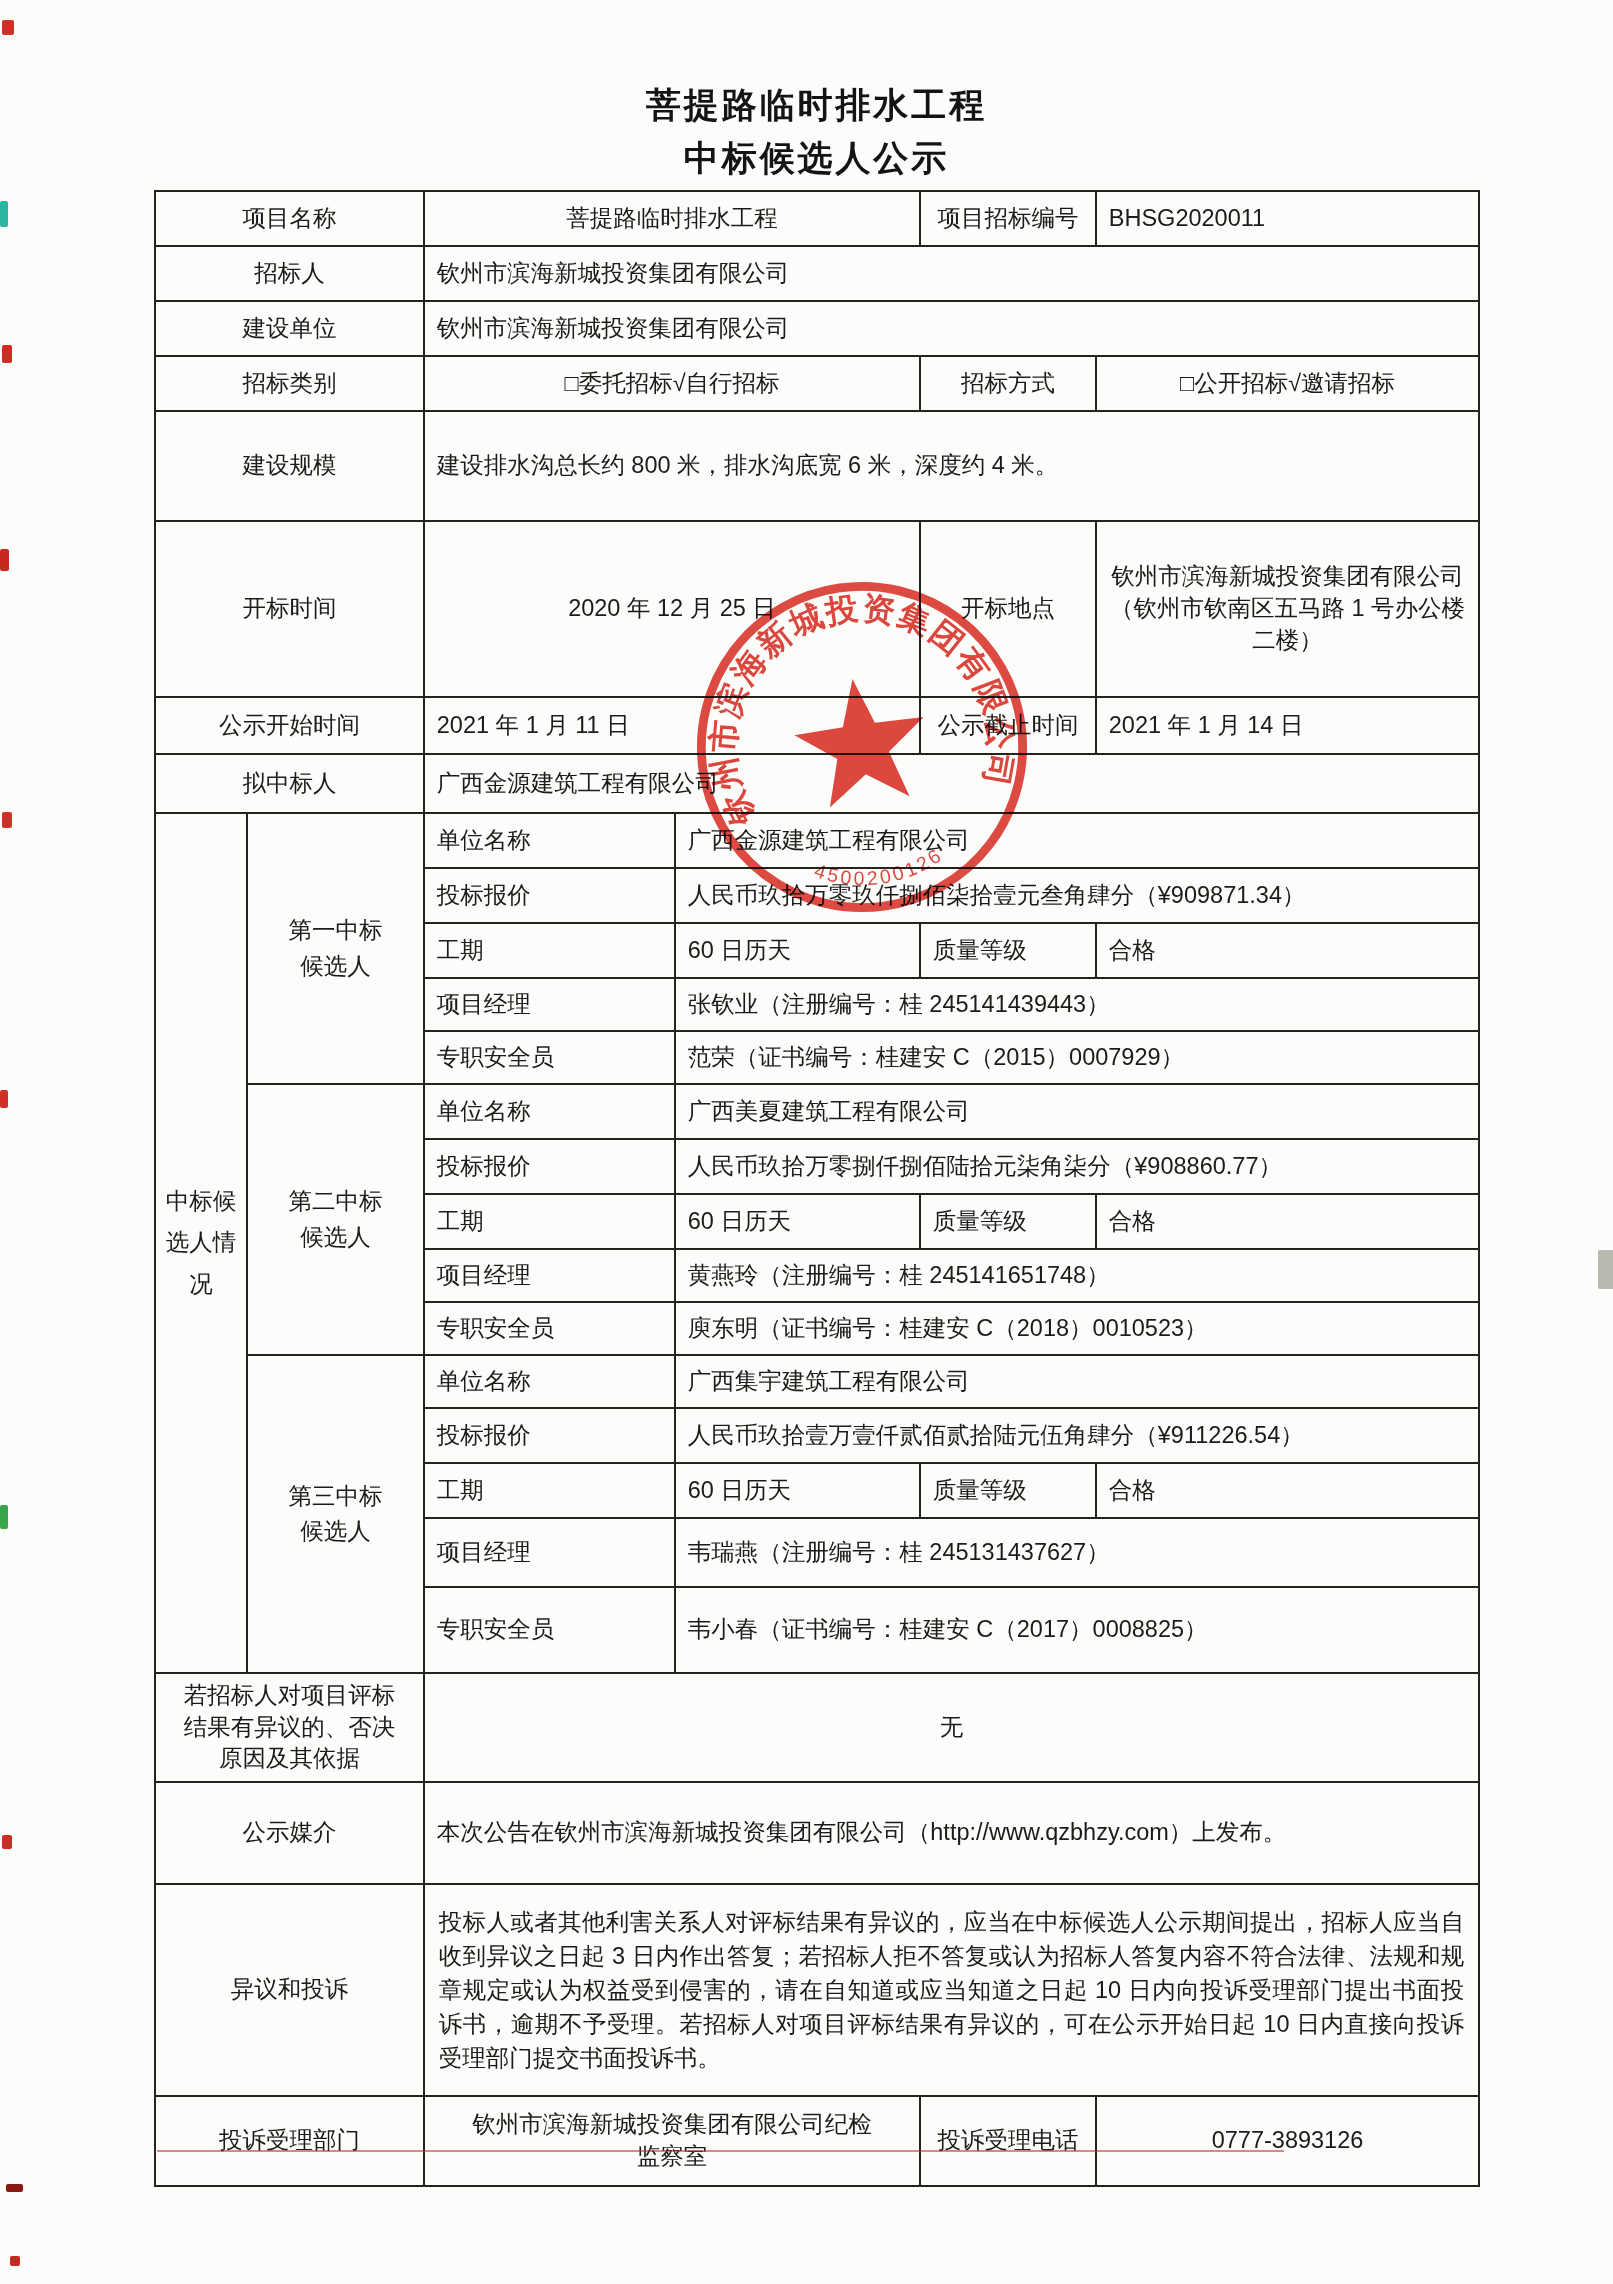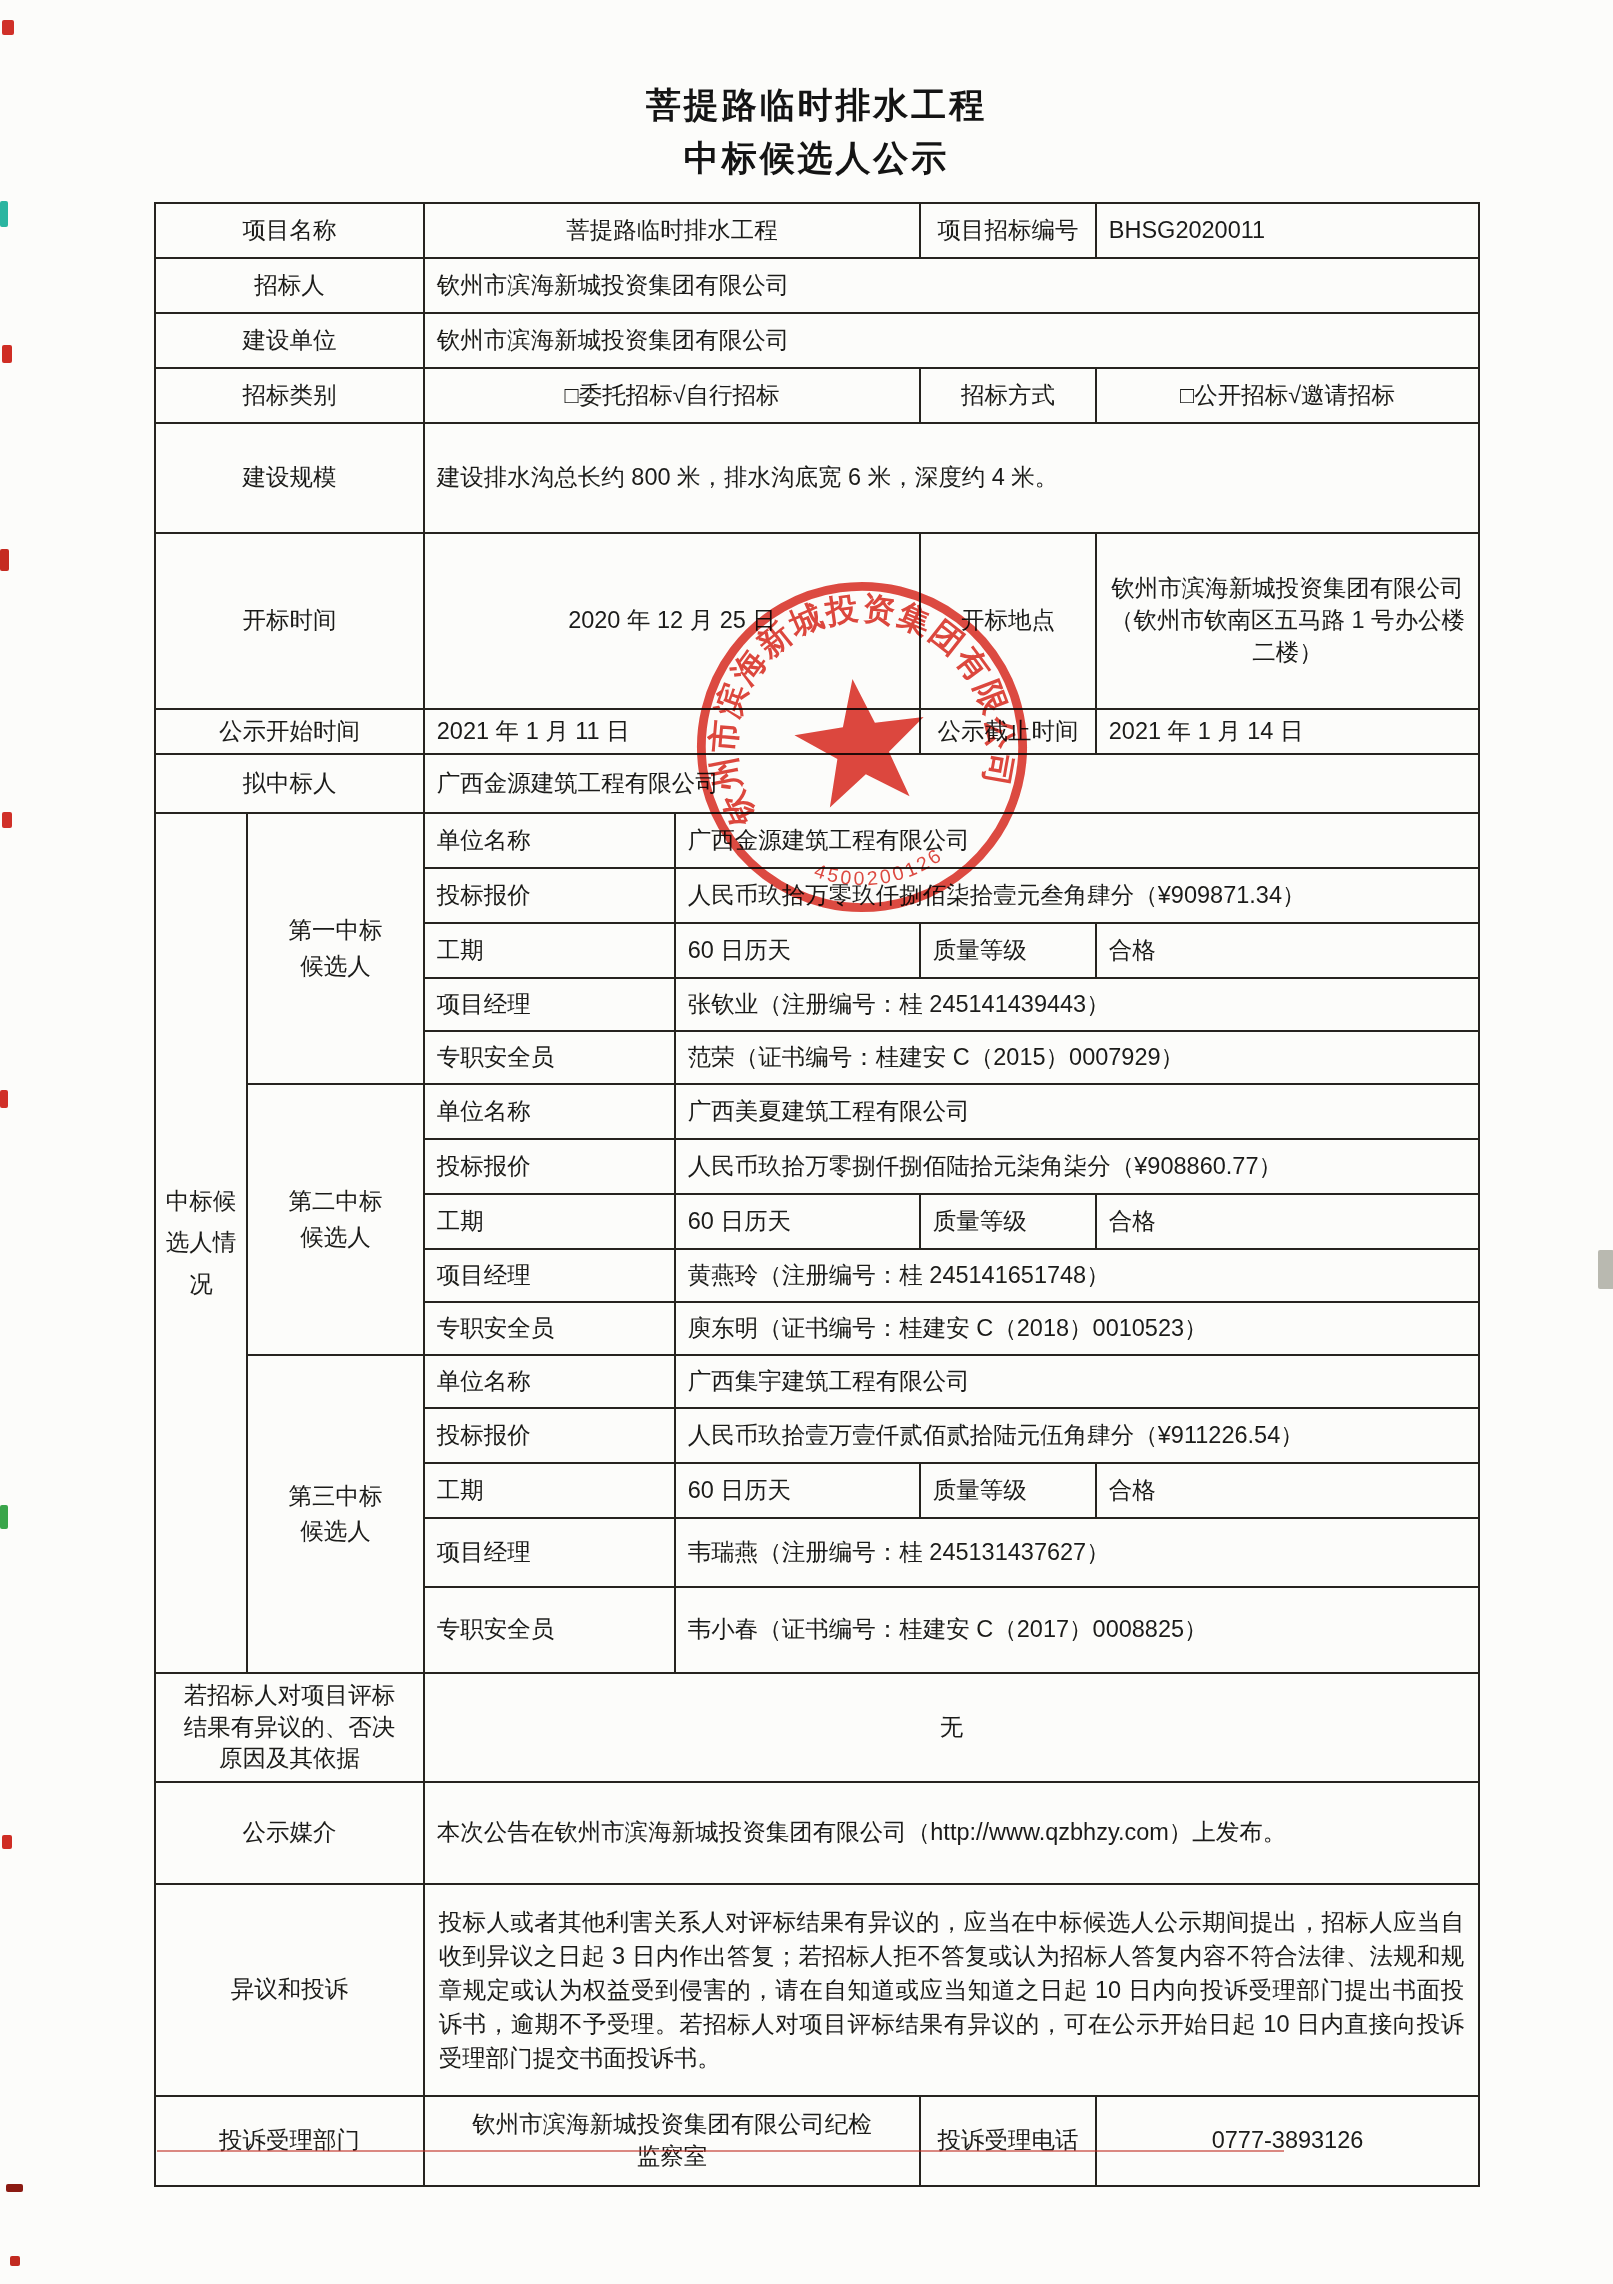--- a/index.html
+++ b/index.html
@@ -10,21 +10,21 @@
     color:#1b1b19;
     overflow:hidden;
   }
   .doc-title{
     position:absolute;left:154px;width:1325px;text-align:center;
     font-size:35px;font-weight:600;letter-spacing:2.9px;color:#141414;
   }
   #title-line1{top:82px;}
   #title-line2{top:135px;}
   table.main{
-    position:absolute;left:154px;top:202px;width:1325px;
+    position:absolute;left:154px;top:190px;width:1325px;
     border-collapse:collapse;table-layout:fixed;
   }
   td{
     border:2px solid #26231f;
     font-size:23.5px;line-height:1.35;color:#1b1b19;
     padding:3.9px 11.8px;vertical-align:middle;
     overflow:hidden;
   }
   td.lab{text-align:center;padding:3.9px 5.9px;}
   td.ctr{text-align:center;}
@@ -102,21 +102,21 @@
     <td class="val" colspan="4">建设排水沟总长约 800 米，排水沟底宽 6 米，深度约 4 米。</td>
   </tr>
 
   <tr style="height:176px">
     <td class="lab" colspan="2">开标时间</td>
     <td class="ctr" colspan="2">2020 年 12 月 25 日</td>
     <td class="lab">开标地点</td>
     <td class="ctr">钦州市滨海新城投资集团有限公司（钦州市钦南区五马路 1 号办公楼二楼）</td>
   </tr>
 
-  <tr style="height:45px">
+  <tr style="height:57px">
     <td class="lab" colspan="2">公示开始时间</td>
     <td class="val" colspan="2">2021 年 1 月 11 日</td>
     <td class="lab">公示截止时间</td>
     <td class="val">2021 年 1 月 14 日</td>
   </tr>
 
   <tr style="height:59px">
     <td class="lab" colspan="2">拟中标人</td>
     <td class="val" colspan="4">广西金源建筑工程有限公司</td>
   </tr>

